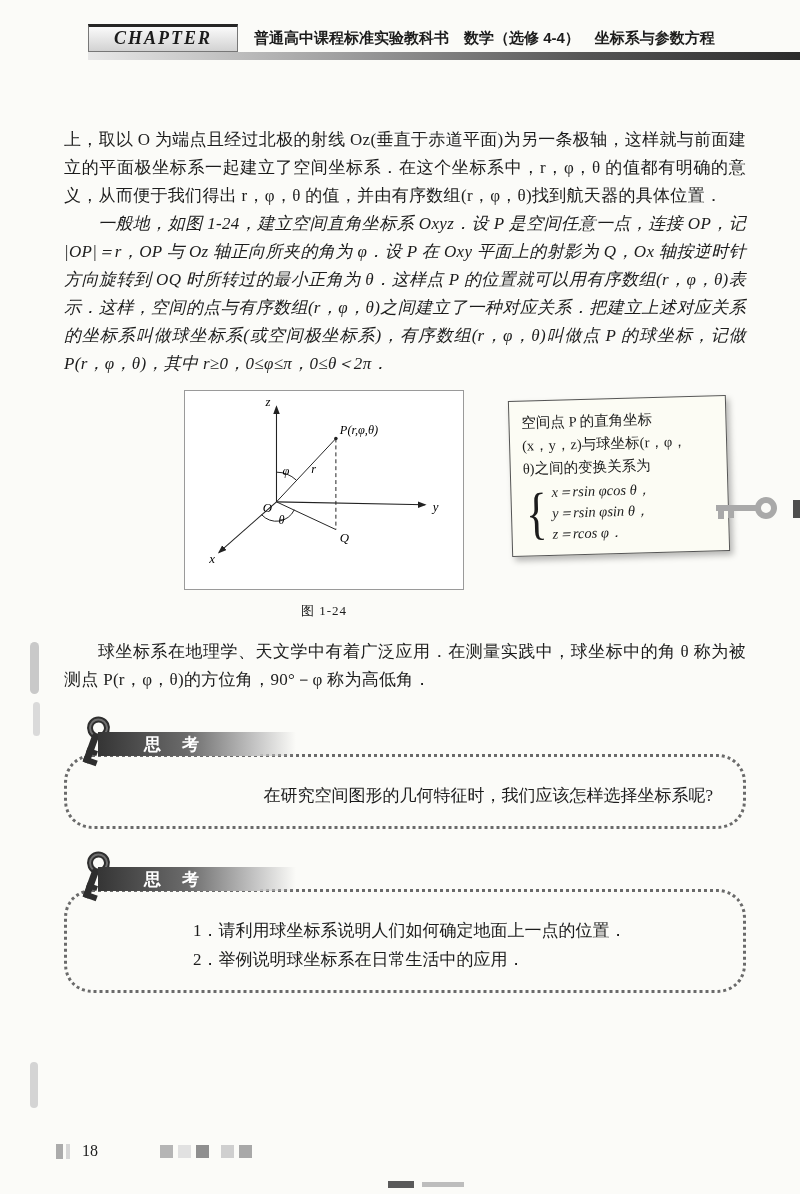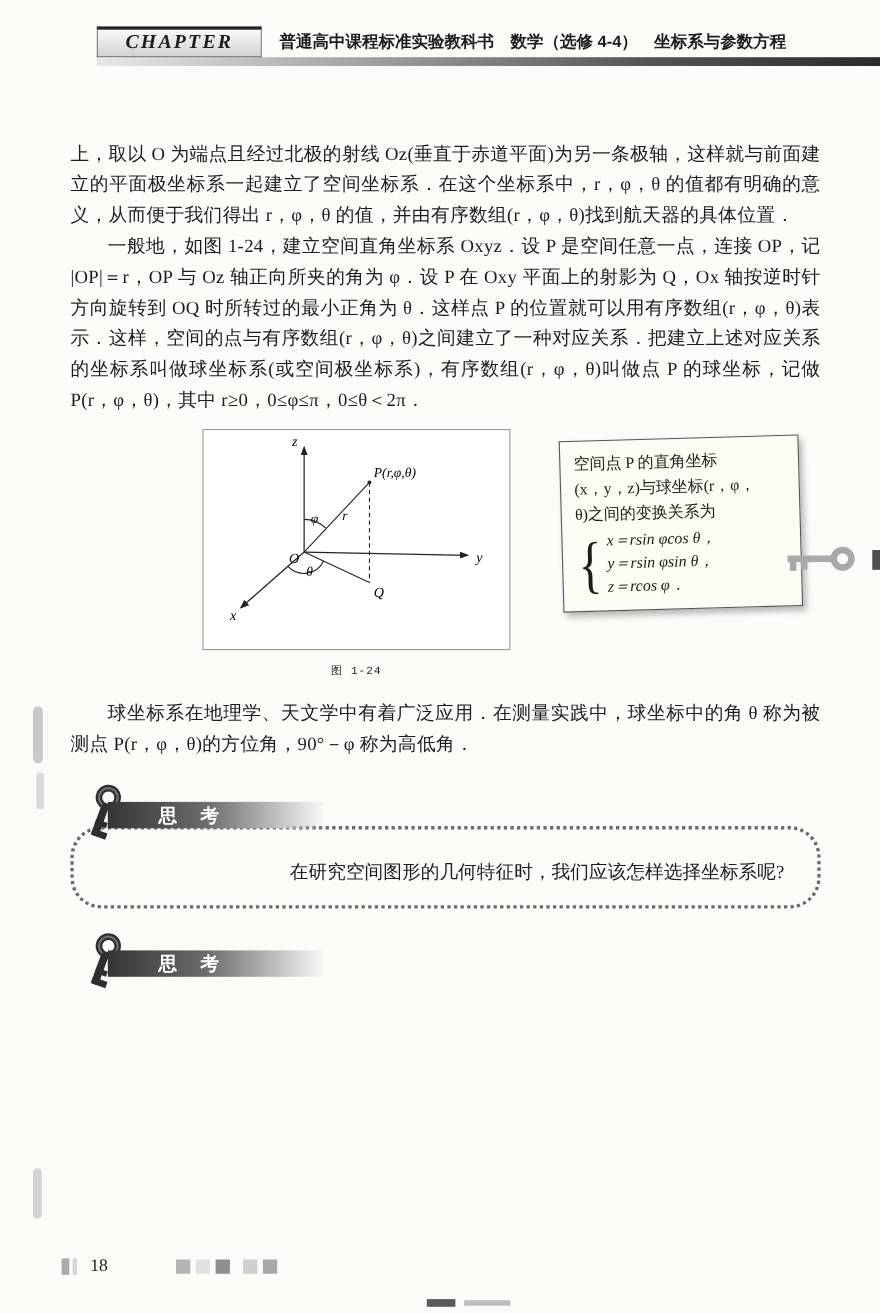--- a/index.html
+++ b/index.html
@@ -24,29 +24,29 @@
   }
   .header-rule {
     margin-left:88px; height:8px;
     background:linear-gradient(90deg,#e8e8e8 0%,#a0a0a0 35%,#555 70%,#2b2b2b 100%);
   }
 
   
   .content { padding:26px 54px 0 64px; }
   .para { margin:0; font-size:17px; line-height:28px; text-align:justify; text-indent:2em; letter-spacing:.3px; }
   .no-indent { text-indent:0;margin-top:40px; }
-  .para + .para { margin-top:0; }
+  .para + .para { margin-top:0;font-style:italic; }
   .p3 { margin-top:18px; }
   .p4 { margin-top:34px; }
 
   
   .figure-row { display:flex; align-items:flex-start; margin:12px 0 0 120px; }
   .figure-col { display:flex; flex-direction:column; align-items:center; }
   .figure-box { border:1px solid #9a9a9a; background:#fff; }
-  .figure-caption { margin-top:12px; font-size:10px; letter-spacing:1px;font-family:Liberation Mono, monospace; }
+  .figure-caption { margin-top:12px; font-size:13px; letter-spacing:1px; }
   .side-note {
     margin:8px 0 0 46px; width:218px; padding:10px 12px 10px;
     border:1.6px solid #555; background:#fcfcf4;
     box-shadow:3px 4px 6px rgba(0,0,0,.28);
     transform:rotate(-1.6deg);
     font-size:14.5px; line-height:23px;
   }
   .side-line { margin:0; }
   .formula-row { display:flex; align-items:center; margin-top:2px; }
   .brace { font-size:44px; font-weight:400; line-height:1; transform:scaleY(1.3); margin:0 5px 0 2px; }
@@ -198,20 +198,24 @@
               <rect x="19.5" y="20" width="7" height="30" rx="2" fill="#2e2e2e"></rect>
               <rect x="19.5" y="44" width="14" height="6" fill="#2e2e2e"></rect>
               <rect x="19.5" y="35" width="11" height="5" fill="#2e2e2e"></rect>
             </g>
           </svg>
         </span>
         <div class="think-bar">
           <span>思　考</span>
         </div>
       </div>
+      <div class="think-body think-items">
+        <p>1．请利用球坐标系说明人们如何确定地面上一点的位置．</p>
+        <p>2．举例说明球坐标系在日常生活中的应用．</p>
+      </div>
     </section>
 
   </div>
 
   <span class="side-key">
     <svg width="64" height="28" viewBox="0 0 64 28">
       <circle cx="52" cy="14" r="8" fill="none" stroke="#a9a9a9" stroke-width="6"></circle>
       <rect x="2" y="11" width="44" height="6" fill="#a9a9a9"></rect>
       <rect x="4" y="16" width="6" height="9" fill="#a9a9a9"></rect>
       <rect x="14" y="16" width="6" height="8" fill="#a9a9a9"></rect>

